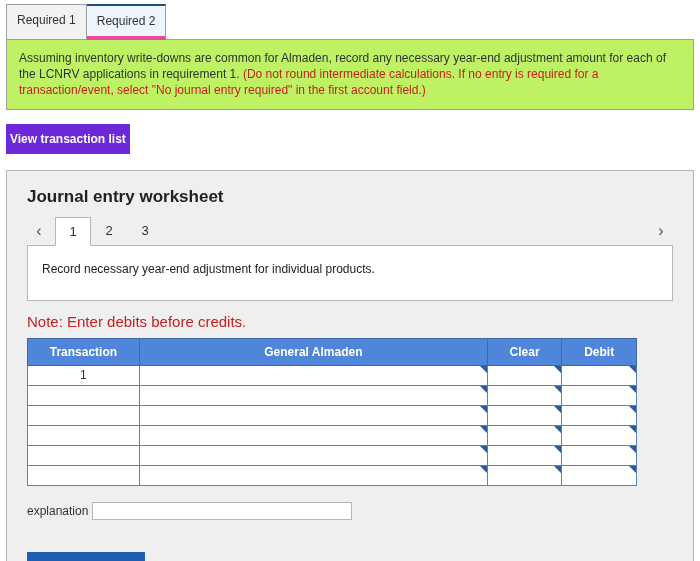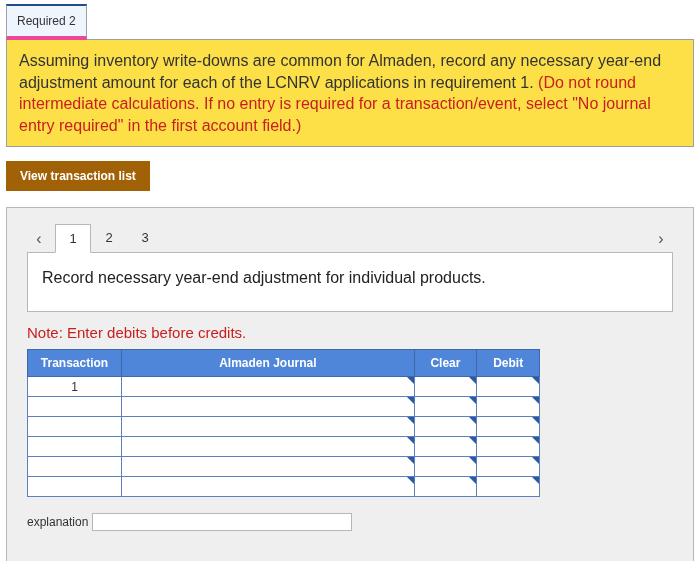--- a/index.html
+++ b/index.html
@@ -26,36 +26,36 @@
   }
   .top-tab + .top-tab { border-left: none; }
   .top-tab.active {
     border-top: 2px solid #1e4e8c;
     background: #eef5fc;
     border-bottom: 4px solid #ec4899;
     z-index: 3;
   }
   .instruction-box {
     border: 1px solid #9aa0a6;
-    background: #fde047;
+    background: #bef264;
     margin: -1px 6px 0 6px;
     padding: 10px 12px;
-    font-size: 16px;
+    font-size: 12px;
     line-height: 1.35;
     position: relative;
     z-index: 2;
   }
   .instruction-box .red { color: #c81e1e; }
   .view-list-btn {
     display: inline-block;
     margin: 14px 6px 16px 6px;
-    background: #a16207;
+    background: #6d28d9;
     color: #fff;
     border: none;
-    padding: 8px 14px;
+    padding: 8px 4px;
     font-size: 12px;
     font-weight: bold;
     cursor: pointer;
   }
   
   .panel {
     border: 1px solid #b7b7b7;
     background: #efefef;
     margin: 0 6px 18px 6px;
     padding: 16px 20px 18px 20px;
@@ -92,32 +92,32 @@
     position: relative;
     z-index: 2;
   }
   .slide-spacer { flex: 1; }
   .slide-content {
     border: 1px solid #b7b7b7;
     background: #fff;
     margin-top: -1px;
     padding: 16px 14px 24px 14px;
     min-height: 54px;
-    font-size: 16px;
+    font-size: 12px;
     color: #222;
   }
   .note {
     color: #c81e1e;
     font-size: 15px;
     margin: 12px 0 8px 0;
   }
   
   table.journal {
     border-collapse: collapse;
-    width: 513px;
+    width: 610px;
     background: #0369a1;
     border: 1px solid #5c7fbf;
   }
   table.journal th {
     background: #4f86d9;
     color: #fff;
     font-weight: bold;
     font-size: 12px;
     padding: 6px 4px;
     border: 1px solid #3f68aa;
@@ -159,34 +159,36 @@
     padding:8px 22px; font-size:12px; font-weight:bold; cursor:pointer;
   }
 </style>
 </head>
 <body>
 
 
 
 
 <div class="top-tabs">
+  <div class="top-tab">Required 1</div>
   <div class="top-tab active">Required 2</div>
 </div>
 
 
 <div class="instruction-box">
   <span>Assuming inventory write-downs are common for Almaden, record any necessary year-end adjustment amount for each of the LCNRV applications in requirement 1. </span>
   <span class="red">(Do not round intermediate calculations. If no entry is required for a transaction/event, select "No journal entry required" in the first account field.)</span>
 </div>
 
 
 <button class="view-list-btn">View transaction list</button>
 
 
 <div class="panel">
+  <h2>Journal entry worksheet</h2>
 
   <div class="slide-nav">
     <div class="arrow prev">‹</div>
     <div class="slide-tabs">
       <div class="slide-tab active">1</div>
       <div class="slide-tab">2</div>
       <div class="slide-tab">3</div>
     </div>
     <div class="slide-spacer"></div>
     <div class="arrow next">›</div>
@@ -201,21 +203,21 @@
   <table class="journal">
     <colgroup>
       <col class="col-trans">
         <col class="col-gen">
         <col class="col-debit">
         <col class="col-credit">
     </colgroup>
     <thead>
       <tr>
         <th>Transaction</th>
-        <th>Almaden Journal</th>
+        <th>General Almaden</th>
         <th>Clear</th>
         <th>Debit</th>
       </tr>
     </thead>
     <tbody>
       <tr>
         <td>1</td>
         <td class="drop"></td>
         <td class="drop"></td>
         <td class="drop"></td>

